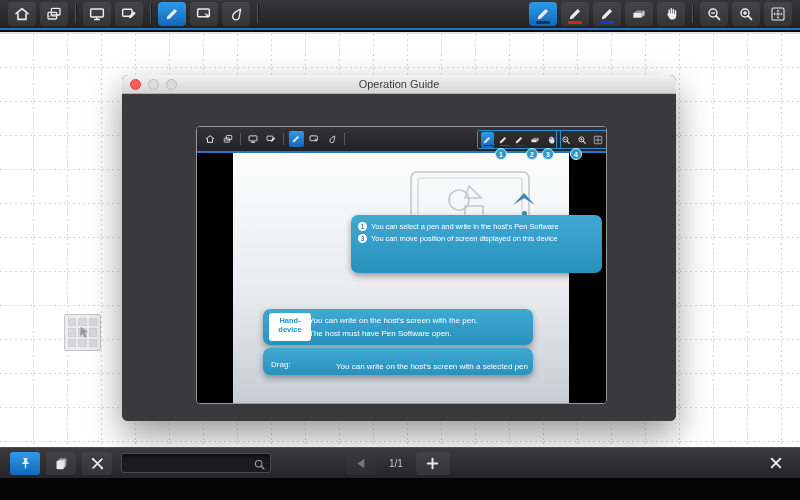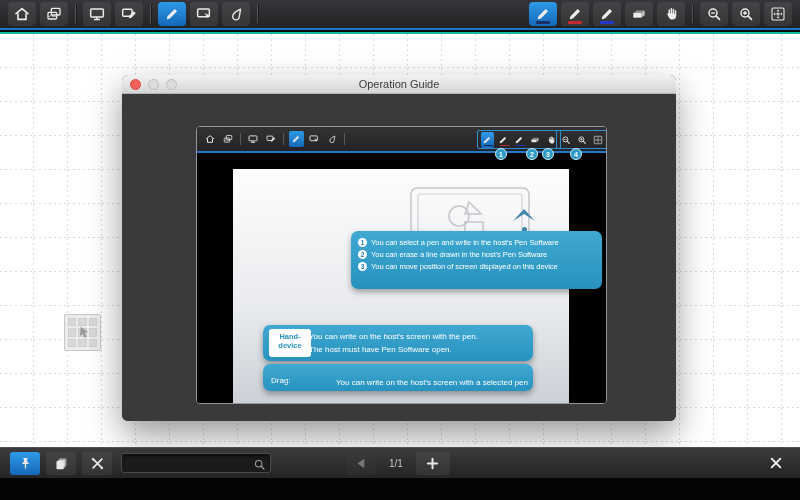--- a/index.html
+++ b/index.html
@@ -1,18 +1,18 @@
 <!DOCTYPE html>
 <html><head>
 <meta charset="utf-8">
 <style>
   * { margin:0; padding:0; box-sizing:border-box; }
   html,body { width:800px; height:500px; overflow:hidden; background:#0a0a0a;
     font-family:"Liberation Sans", sans-serif; }
-  .app { position:relative; width:800px; height:500px; background:#14b8a6; }
+  .app { position:relative; width:800px; height:500px; background:#e5e5e5; }
 
   
   .topbar { position:absolute; left:0; top:0; width:800px; height:30px;
     background:linear-gradient(#36363a,#232325);
     border-bottom:2px solid #1b74c4; box-shadow:0 2px 0 #0a0a0a;
     display:flex; align-items:center; padding:0 6px; z-index:10; }
   .tb-btn { width:28px; height:24px; border-radius:4px; margin:0 2px;
     background:linear-gradient(#444447,#353537); display:flex; align-items:center;
     justify-content:center; color:#ececee; position:relative; }
   .tb-btn.active { background:linear-gradient(#2e9ae8,#1568b8); }
@@ -58,21 +58,21 @@
   .m-sep { width:1px; height:12px; background:#58585a; margin:0 3px; }
   .m-group { position:absolute; top:3px; height:19px; border:1px solid #2d8fd0;
     border-radius:2px; display:flex; align-items:center; padding:0 1px; }
   .m-group.a { left:280px; } .m-group.b { left:359px; }
   .m-pen-line { position:absolute; left:3px; bottom:1.5px; width:9px; height:1.5px; }
 
   .badge { position:absolute; width:12px; height:12px; border-radius:50%;
     background:#2e9bc6; border:1px solid #cfeaf5; color:#fff; font-size:7px; font-weight:bold;
     display:flex; align-items:center; justify-content:center; z-index:6; }
 
-  .screen { position:relative; width:100%; height:250px; background:#000;margin-top:16px; }
+  .screen { position:relative; width:100%; height:250px; background:#000; }
   .screen-light { position:absolute; left:36px; top:0; width:336px; height:250px;
     background:linear-gradient(#fdfdfd 0%, #e9ebee 55%, #c7cdd4 100%); }
   .sketch { position:absolute; left:174px; top:5px; width:130px; height:86px; z-index:1; }
 
   .chevron { position:absolute; left:314px; top:36px; width:26px; height:18px; z-index:3; }
   .dot { position:absolute; border-radius:50%; background:#4586ad; z-index:3; }
 
   .callout { position:absolute; background:linear-gradient(#3fa9d2,#2892bf);
     border-radius:7px; box-shadow:0 3px 6px rgba(0,0,0,.35); color:#fff; z-index:5; }
   .callout.steps { left:154px; top:62px; width:251px; height:58px; padding:5px 7px; }
@@ -452,24 +452,20 @@
           </svg>
           <div class="dot" style="left:325px; top:58px; width:5px; height:5px;"></div>
           <div class="dot" style="left:326px; top:66px; width:3.5px; height:3.5px;"></div>
 
           <div class="callout steps">
             <div class="step-row">
                 <span class="step-num">1</span>
                 <span class="step-text">You can select a pen and write in the host's Pen Software</span>
               </div>
             <div class="step-row">
-                <span class="step-num">2</span>
-                <span class="step-text">You can erase a line drawn in the host's Pen Software</span>
-              </div>
-            <div class="step-row">
                 <span class="step-num">3</span>
                 <span class="step-text">You can move position of screen displayed on this device</span>
               </div>
           </div>
 
           <div class="callout hw">
             <div class="hw-label">
               <div>Hand-</div>
               <div style="margin-top:-4px">device</div>
             </div>

